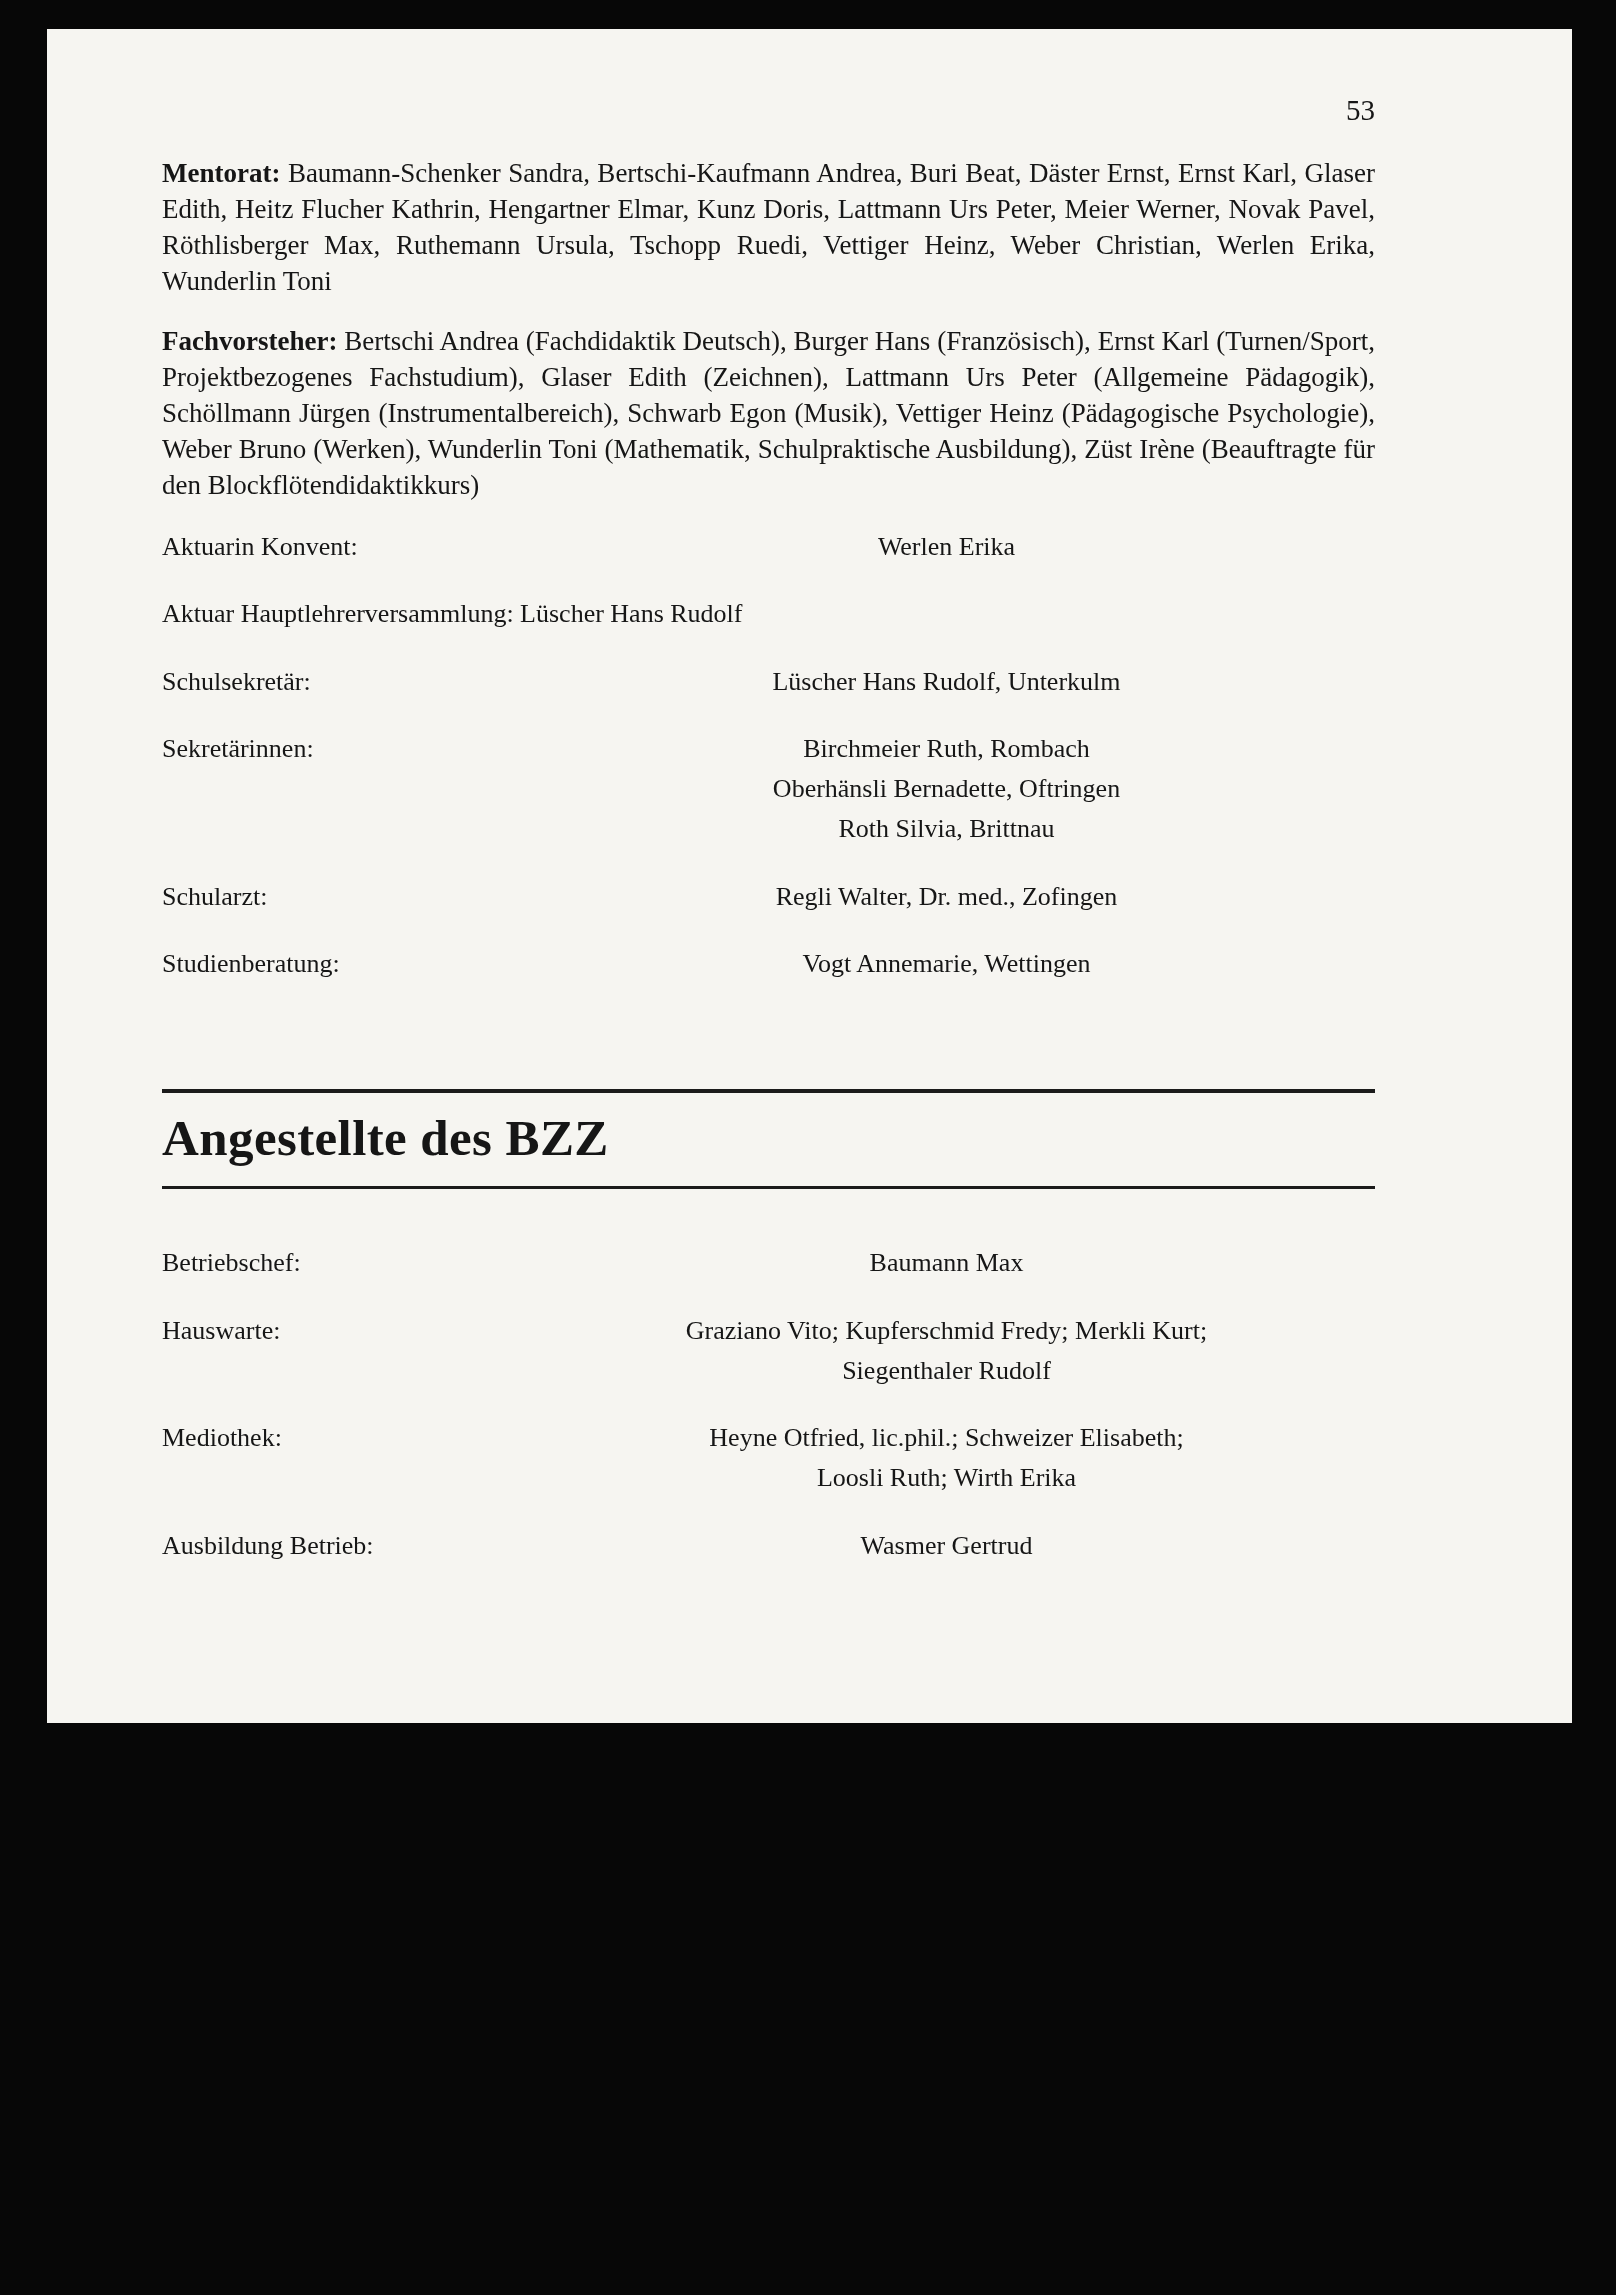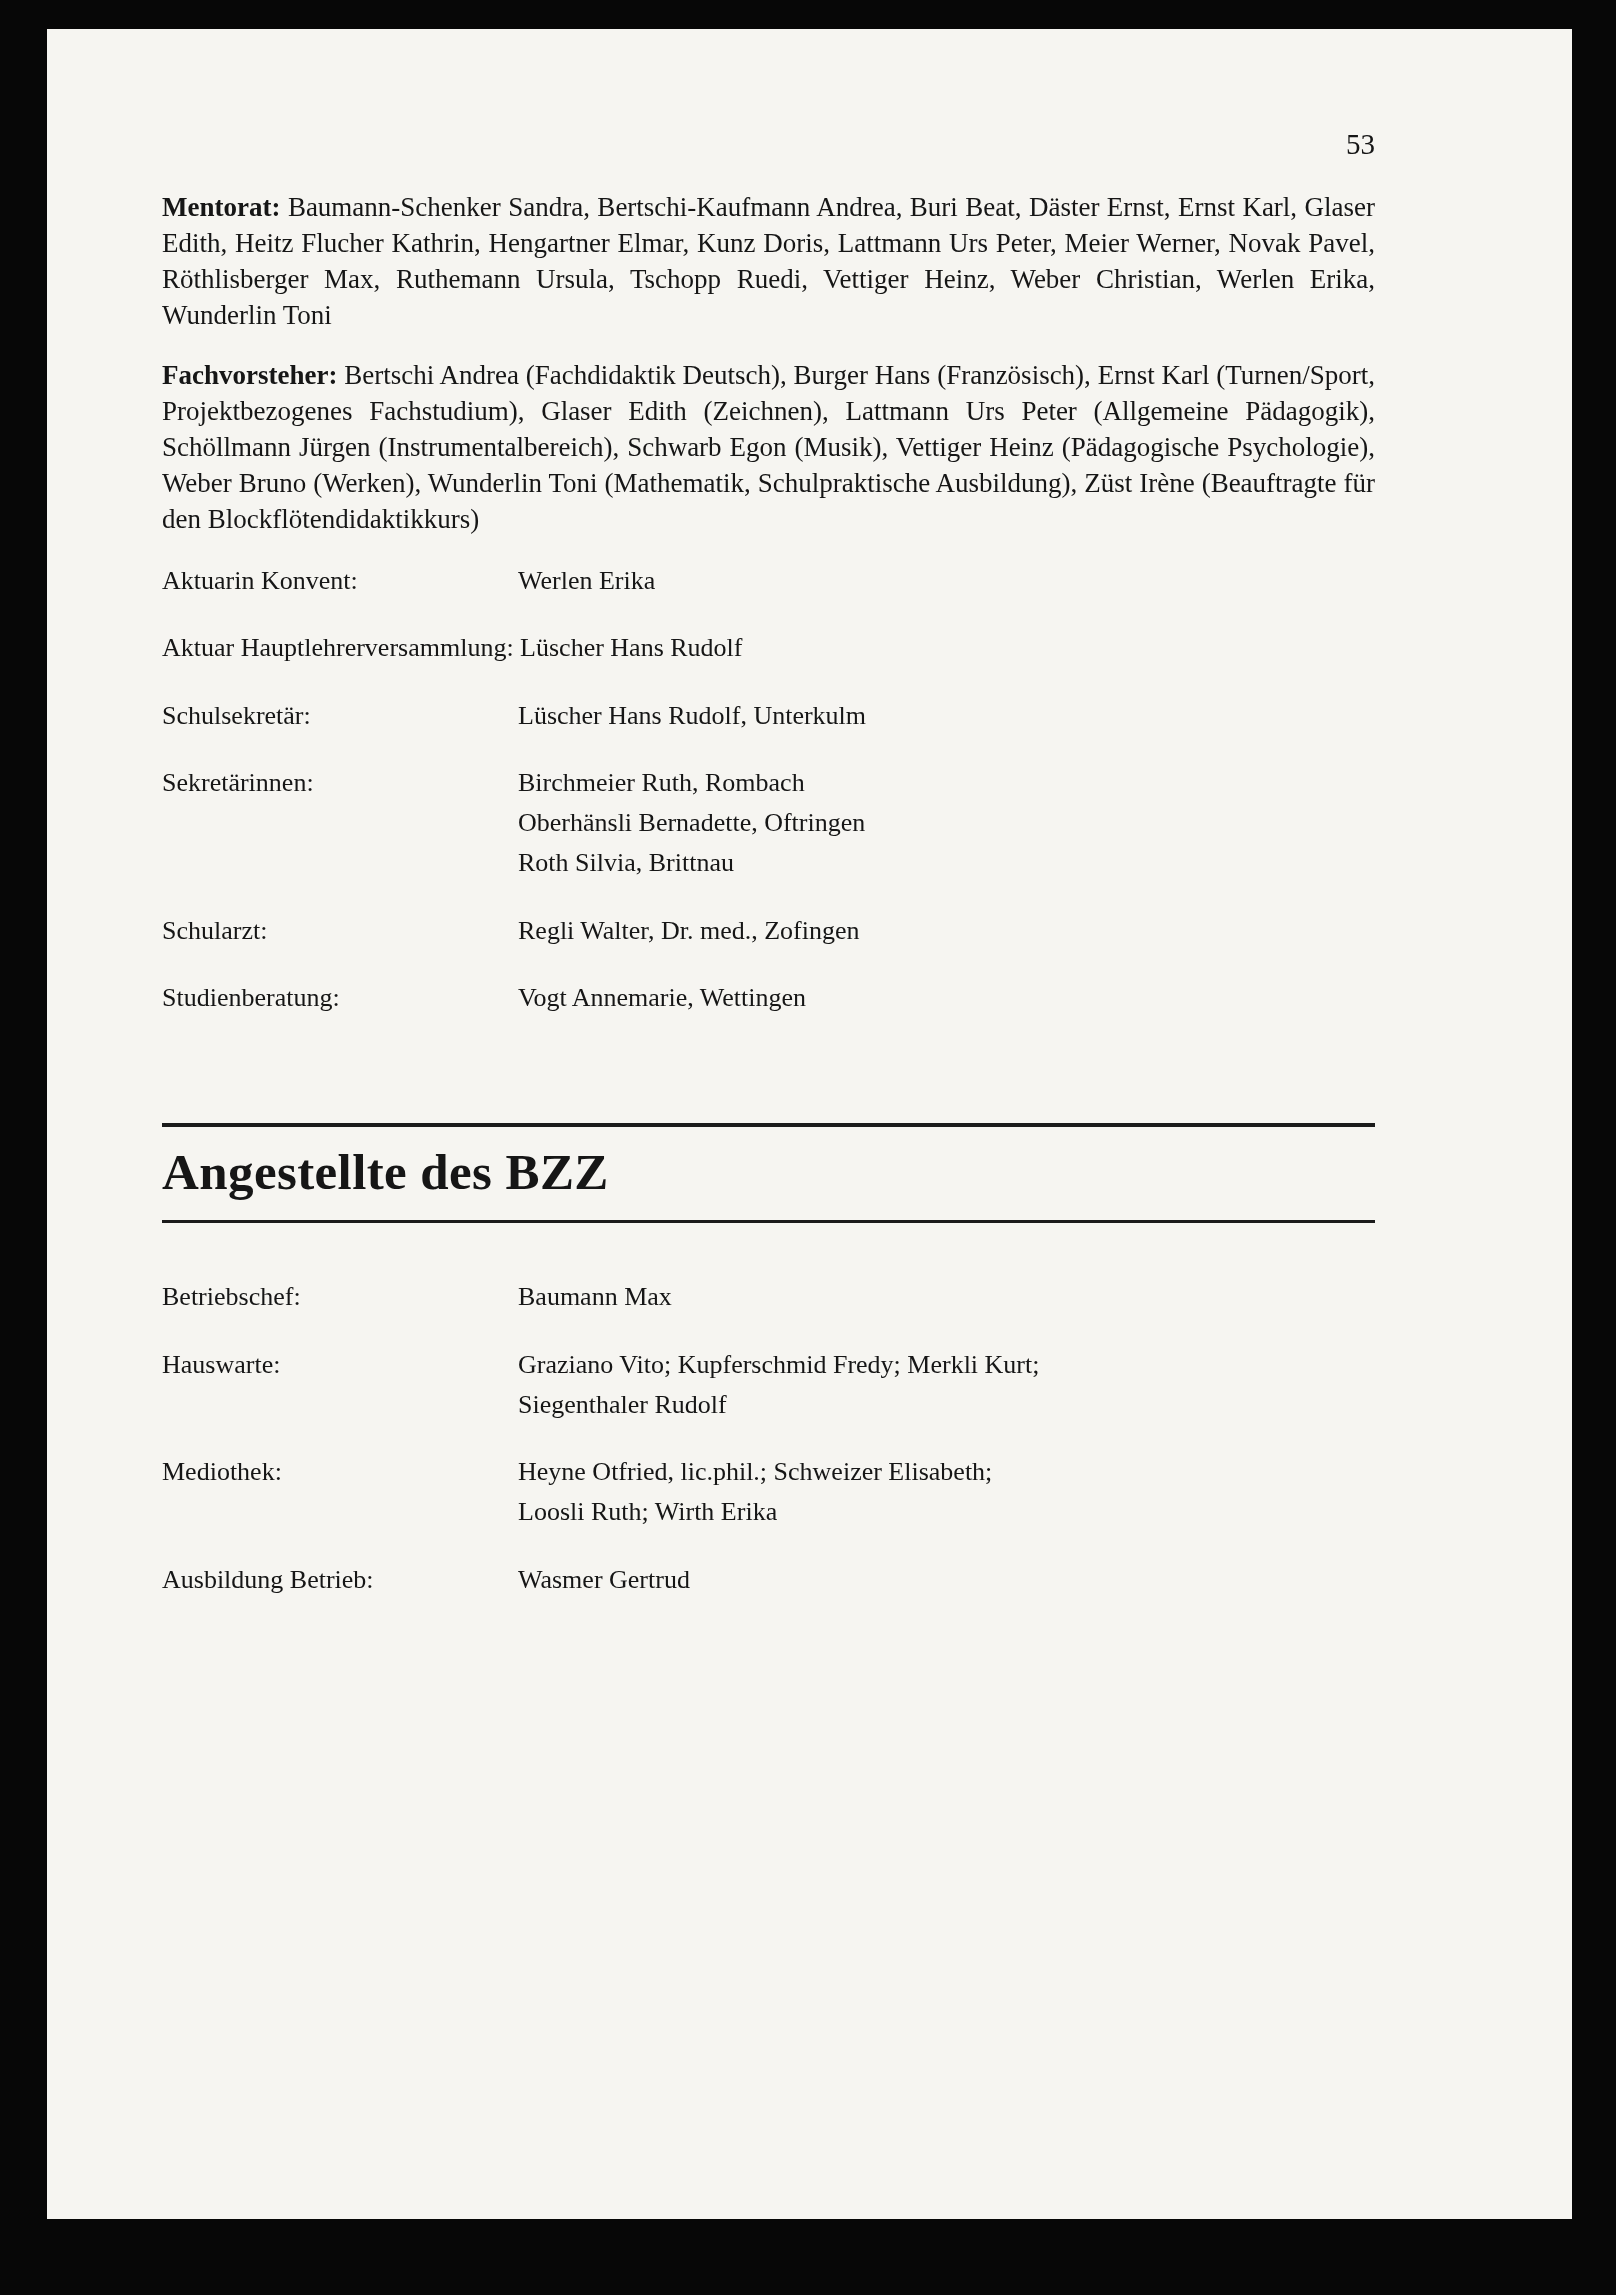--- a/index.html
+++ b/index.html
@@ -13,25 +13,25 @@
     height: 2295px;
     background: #070707;
     overflow: hidden;
     font-family: "Liberation Serif", "DejaVu Serif", serif;
   }
   .page {
     position: absolute;
     left: 47px;
     top: 29px;
     width: 1525px;
-    height: 2190px;
+    height: 1694px;
     background: #f6f5f1;
     color: #161616;
     box-sizing: border-box;
-    padding: 98px 197px 0 115px;
+    padding: 64px 197px 0 115px;
   }
   .page-number {
     text-align: right;
     font-size: 29px;
     line-height: 34px;
     margin: 0 0 27.5px 0;
   }
   .para {
     margin: 0 0 24px 0;
     font-size: 27px;
@@ -50,20 +50,21 @@
     line-height: 40px;
     margin-bottom: 27.5px;
   }
   .row .label {
     flex: 0 0 356px;
     width: 356px;
   }
   .row .value {
     flex: 1;
     white-space: pre-line;
+    text-align: center;
   }
   .row.inline {
     display: block;
   }
   .row.inline .label {
     display: inline;
   }
   .row.inline .value {
     display: inline;
     white-space: normal;

